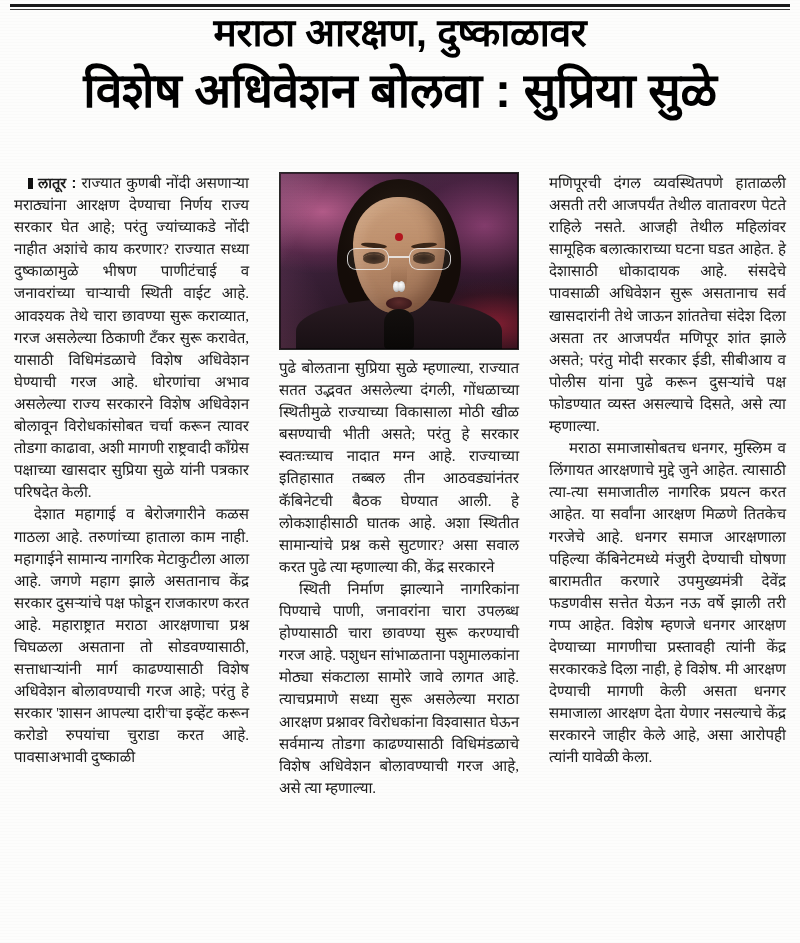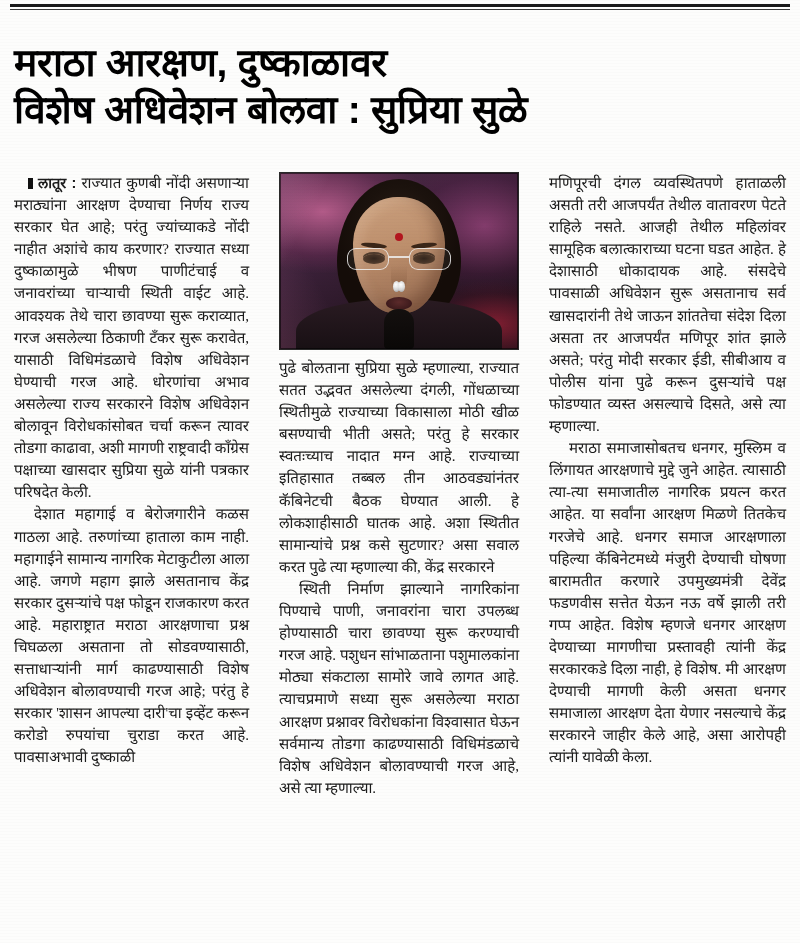--- a/index.html
+++ b/index.html
@@ -41,35 +41,35 @@
     top: 9px;
     height: 1px;
     background: #3a3a3a;
   }
 
   
   .headline {
     position: absolute;
     left: 14px;
     right: 14px;
-    top: 40px;
-    text-align: left;
+    top: 10px;
+    text-align: center;
     font-family: "Liberation Sans", "DejaVu Sans", sans-serif;
     font-weight: 700;
     color: #000000;
     line-height: 1.16;
     letter-spacing: -0.3px;
   }
   .headline .hl-line {
     display: block;
     font-size: 40px;
     white-space: nowrap;
   }
   .headline .hl-line-1 { font-size: 39px; }
-  .headline .hl-line-2 { font-size: 39px; margin-top: 2px; }
+  .headline .hl-line-2 { font-size: 48px; margin-top: 8px; }
 
   
   .columns {
     position: absolute;
     top: 172px;
     left: 14px;
     width: 772px;
     height: 765px;
     display: flex;
     gap: 16px;

